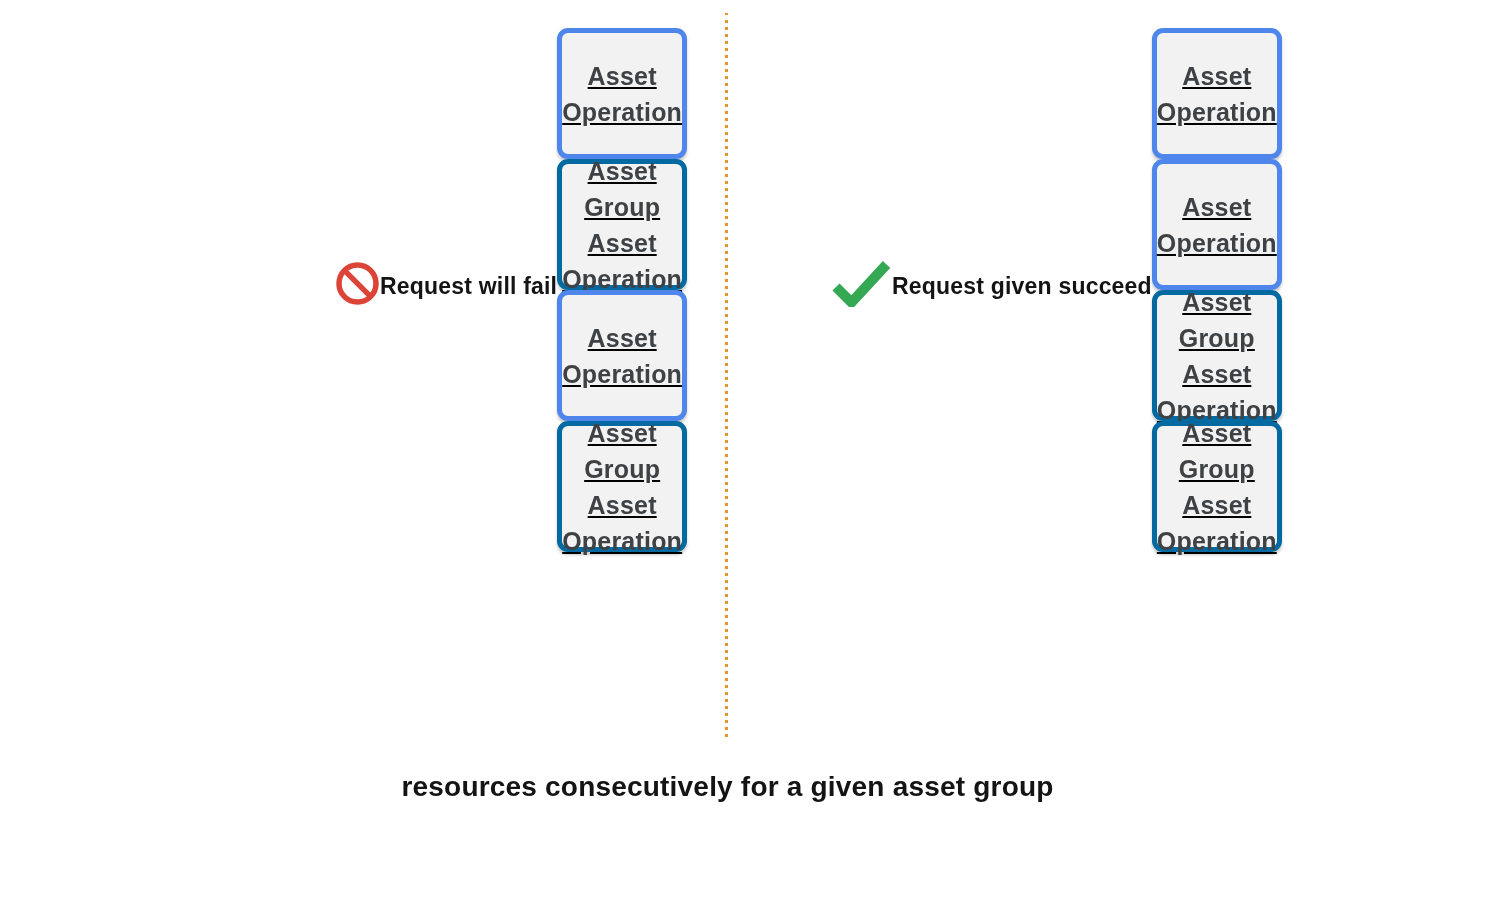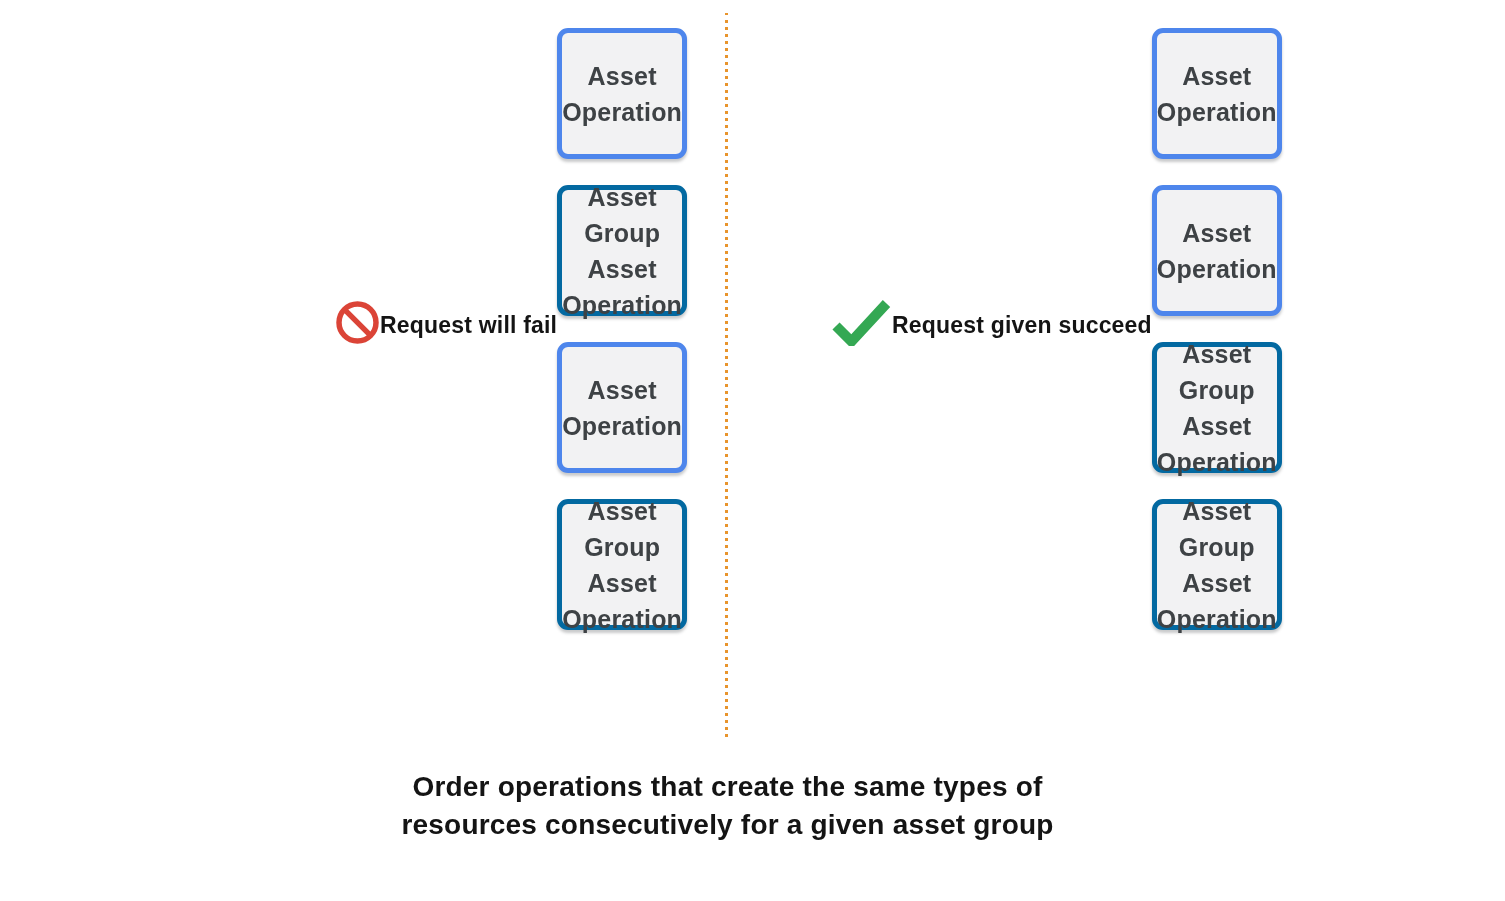--- a/index.html
+++ b/index.html
@@ -34,23 +34,23 @@
     margin-top: 6px;
     font-size: 23px;
     font-weight: bold;
     color: #141414;
     letter-spacing: 0.2px;
     white-space: nowrap;
   }
   .boxes {
     display: flex;
     flex-direction: column;
-    gap: 26px;
     margin-top: 14px;
     width: 100%;
+    text-decoration: underline;
   }
   .box {
     box-sizing: border-box;
     width: 100%;
     height: 131px;
     border-radius: 11px;
     background: #f2f2f3;
     display: flex;
     flex-direction: column;
     align-items: center;
@@ -148,17 +148,16 @@
         <span>Asset Operation</span>
       </div>
       <div class="box orange">
         <span>Asset Group</span>
         <span>Asset Operation</span>
       </div>
     </div>
   </div>
 
   <div class="caption">
-    <div>Order operations that create the same types of</div>
     <div>resources consecutively for a given asset group</div>
   </div>
 
 </div>
 
 </body></html>

